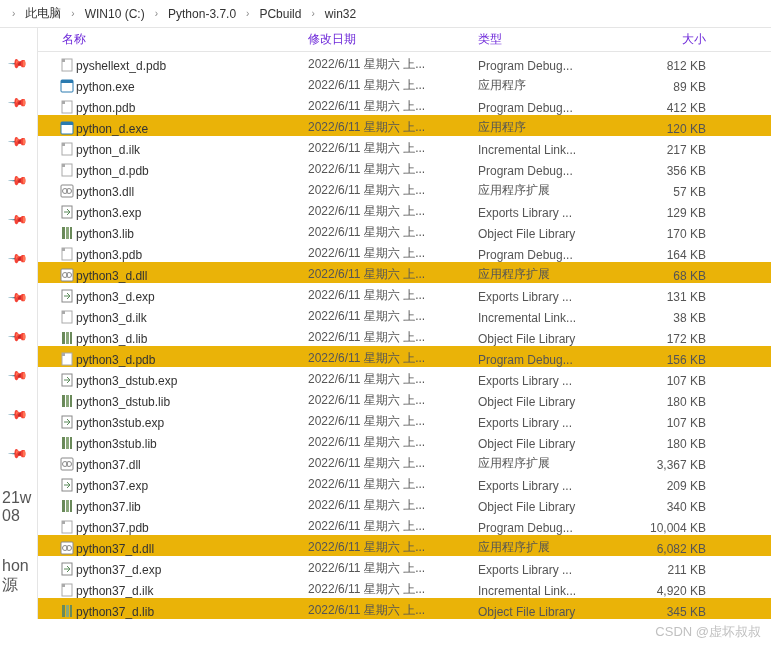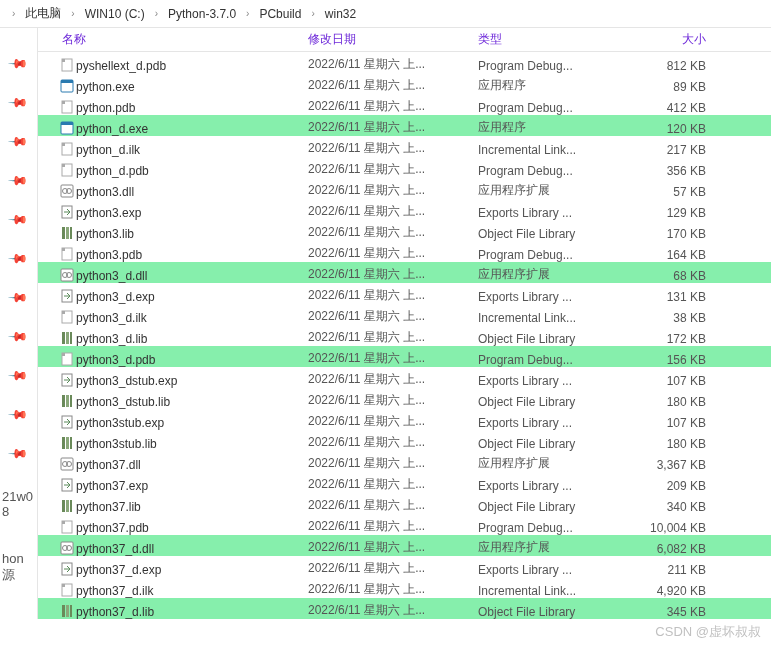--- a/index.html
+++ b/index.html
@@ -64,21 +64,21 @@
   flex-direction: column;
 }
 .file-row {
   display: flex;
   align-items: flex-end;
   height: 21px;
   padding-left: 20px;
   cursor: default;
 }
 .file-row.selected {
-  background: #86efac;
+  background: #eab308;
 }
 .file-row .icon {
   width: 18px;
   display: inline-flex;
   align-items: center;
   justify-content: center;
 }
 .file-row .fname {
   width: 232px;
   white-space: nowrap;
@@ -96,21 +96,21 @@
   overflow: hidden;
   text-overflow: ellipsis;
 }
 .file-row .fsize {
   width: 90px;
   text-align: right;
   padding-right: 12px;
   color: #555;
 }
 .sidebar-label {
-  font-size: 13px;
+  font-size: 16px;
   color: #555;
   padding: 4px 2px;
   word-break: break-all;
   text-align: left;
   width: 100%;
 }
 .watermark {
   position: absolute;
   right: 10px;
   bottom: 4px;

